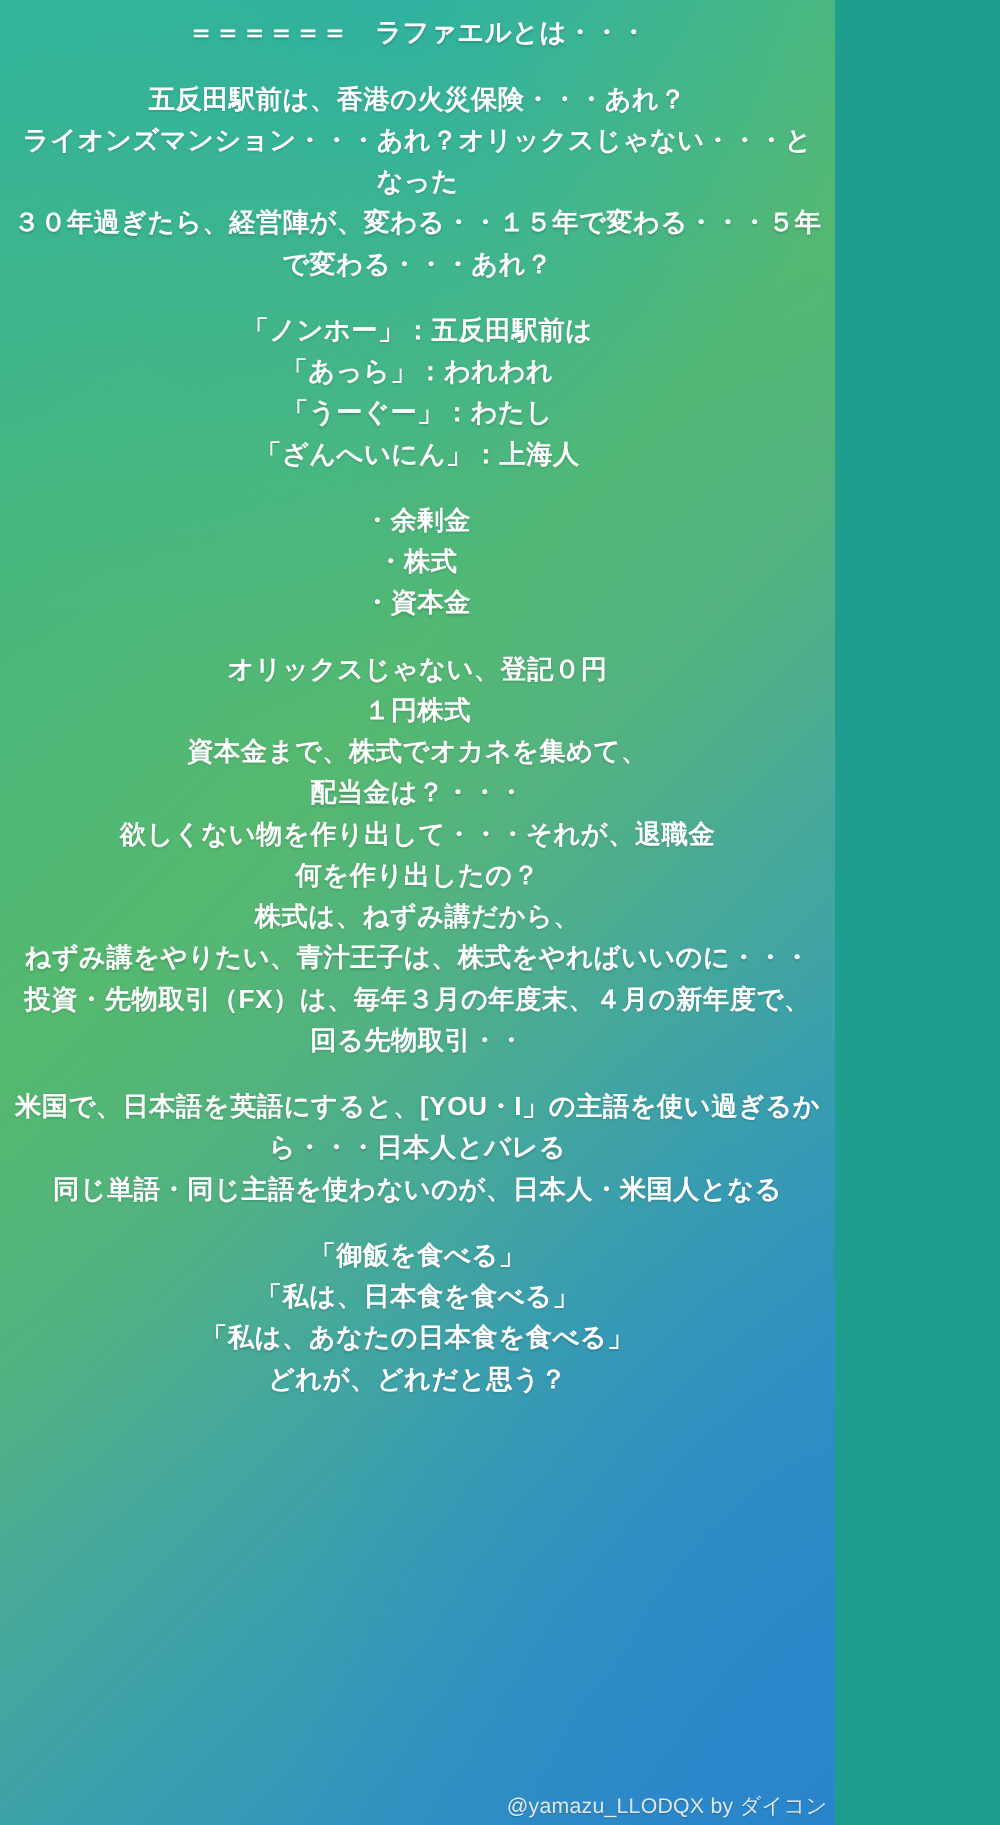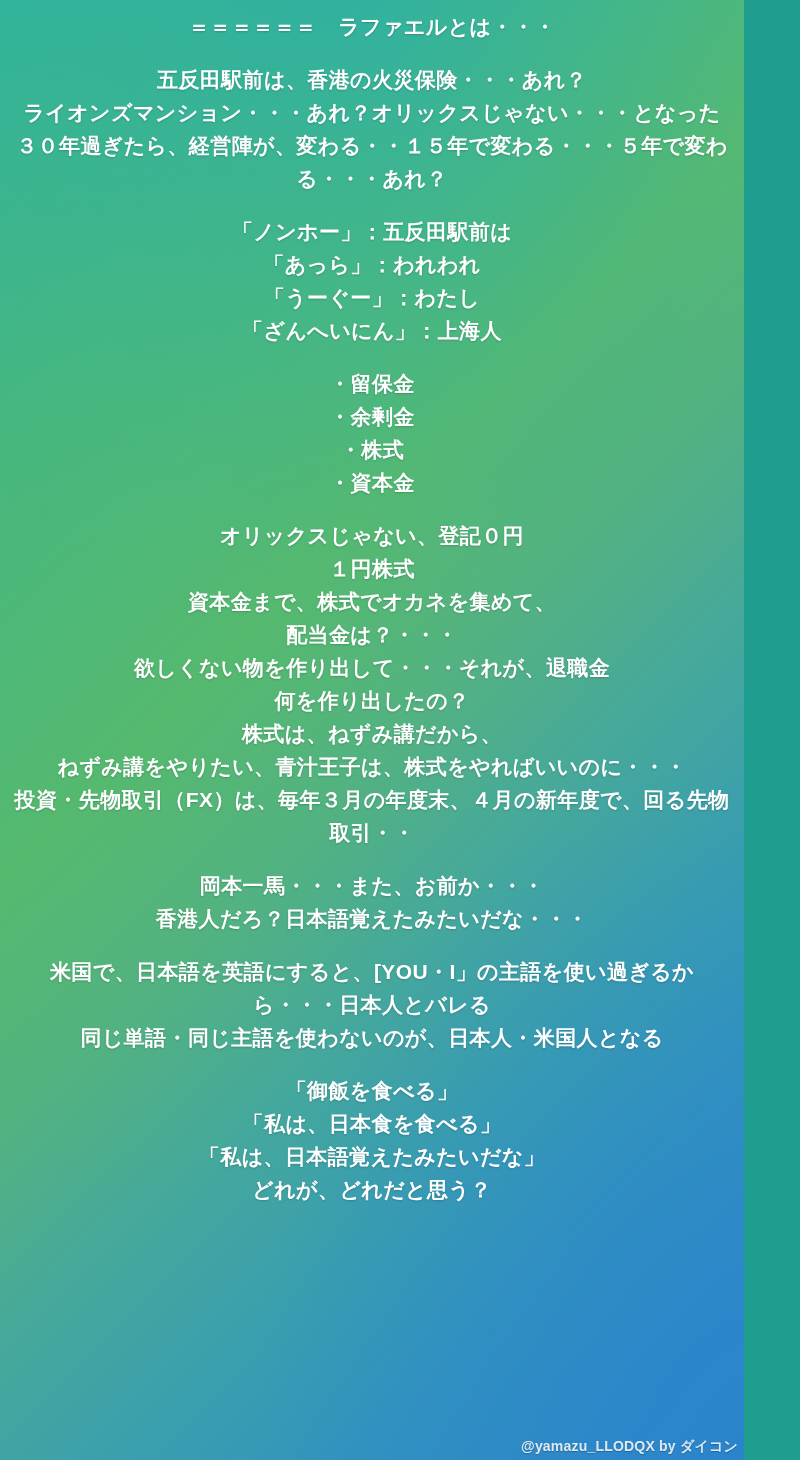--- a/index.html
+++ b/index.html
@@ -8,21 +8,21 @@
   }
   body {
     width: 800px;
     height: 1460px;
     font-family: "Liberation Sans", "DejaVu Sans", sans-serif;
     background: #1f9e8f;
     overflow: hidden;
   }
   #poster {
     position: relative;
-    width: 744px;
+    width: 668px;
     height: 1460px;
     box-sizing: border-box;
     
     background:
       linear-gradient(135deg,
         #2bb3a3 0%,
         #35b39a 14%,
         #4cb87f 30%,
         #57b96f 40%,
         #52b184 52%,
@@ -62,22 +62,22 @@
     letter-spacing: 0.4px;
     text-shadow: 0 1px 2px rgba(0,0,0,0.18);
     word-break: break-all;
   }
   .credit {
     position: absolute;
     right: 6px;
     bottom: 4px;
     z-index: 3;
     color: rgba(255,255,255,0.85);
-    font-size: 14px;
-    font-weight: bold;
+    font-size: 17px;
+    font-weight: normal;
     letter-spacing: 0.2px;
     text-shadow: 0 1px 1px rgba(0,0,0,0.25);
   }
 </style>
 </head>
 <body>
 
 <div id="poster">
   <div class="content">
 
@@ -92,51 +92,46 @@
     </div>
 
     <div class="block">
       <span class="line">「ノンホー」：五反田駅前は</span>
       <span class="line">「あっら」：われわれ</span>
       <span class="line">「うーぐー」：わたし</span>
       <span class="line">「ざんへいにん」：上海人</span>
     </div>
 
     <div class="block">
-      <span class="line">・留保金</span>
       <span class="line">・余剰金</span>
       <span class="line">・株式</span>
       <span class="line">・資本金</span>
     </div>
 
     <div class="block">
       <span class="line">オリックスじゃない、登記０円</span>
       <span class="line">１円株式</span>
       <span class="line">資本金まで、株式でオカネを集めて、</span>
       <span class="line">配当金は？・・・</span>
       <span class="line">欲しくない物を作り出して・・・それが、退職金</span>
       <span class="line">何を作り出したの？</span>
       <span class="line">株式は、ねずみ講だから、</span>
       <span class="line">ねずみ講をやりたい、青汁王子は、株式をやればいいのに・・・</span>
       <span class="line">投資・先物取引（FX）は、毎年３月の年度末、４月の新年度で、回る先物取引・・</span>
     </div>
 
-    <div class="block">
-      <span class="line">岡本一馬・・・また、お前か・・・</span>
-      <span class="line">香港人だろ？日本語覚えたみたいだな・・・</span>
-    </div>
 
     <div class="block">
       <span class="line">米国で、日本語を英語にすると、[YOU・I」の主語を使い過ぎるから・・・日本人とバレる</span>
       <span class="line">同じ単語・同じ主語を使わないのが、日本人・米国人となる</span>
     </div>
 
     <div class="block">
       <span class="line">「御飯を食べる」</span>
       <span class="line">「私は、日本食を食べる」</span>
-      <span class="line">「私は、日本語覚えたみたいだな」</span>
+      <span class="line">「私は、あなたの日本食を食べる」</span>
       <span class="line">どれが、どれだと思う？</span>
     </div>
 
   </div>
 
   <div class="credit">@yamazu_LLODQX by ダイコン</div>
 </div>
 
 </body></html>

